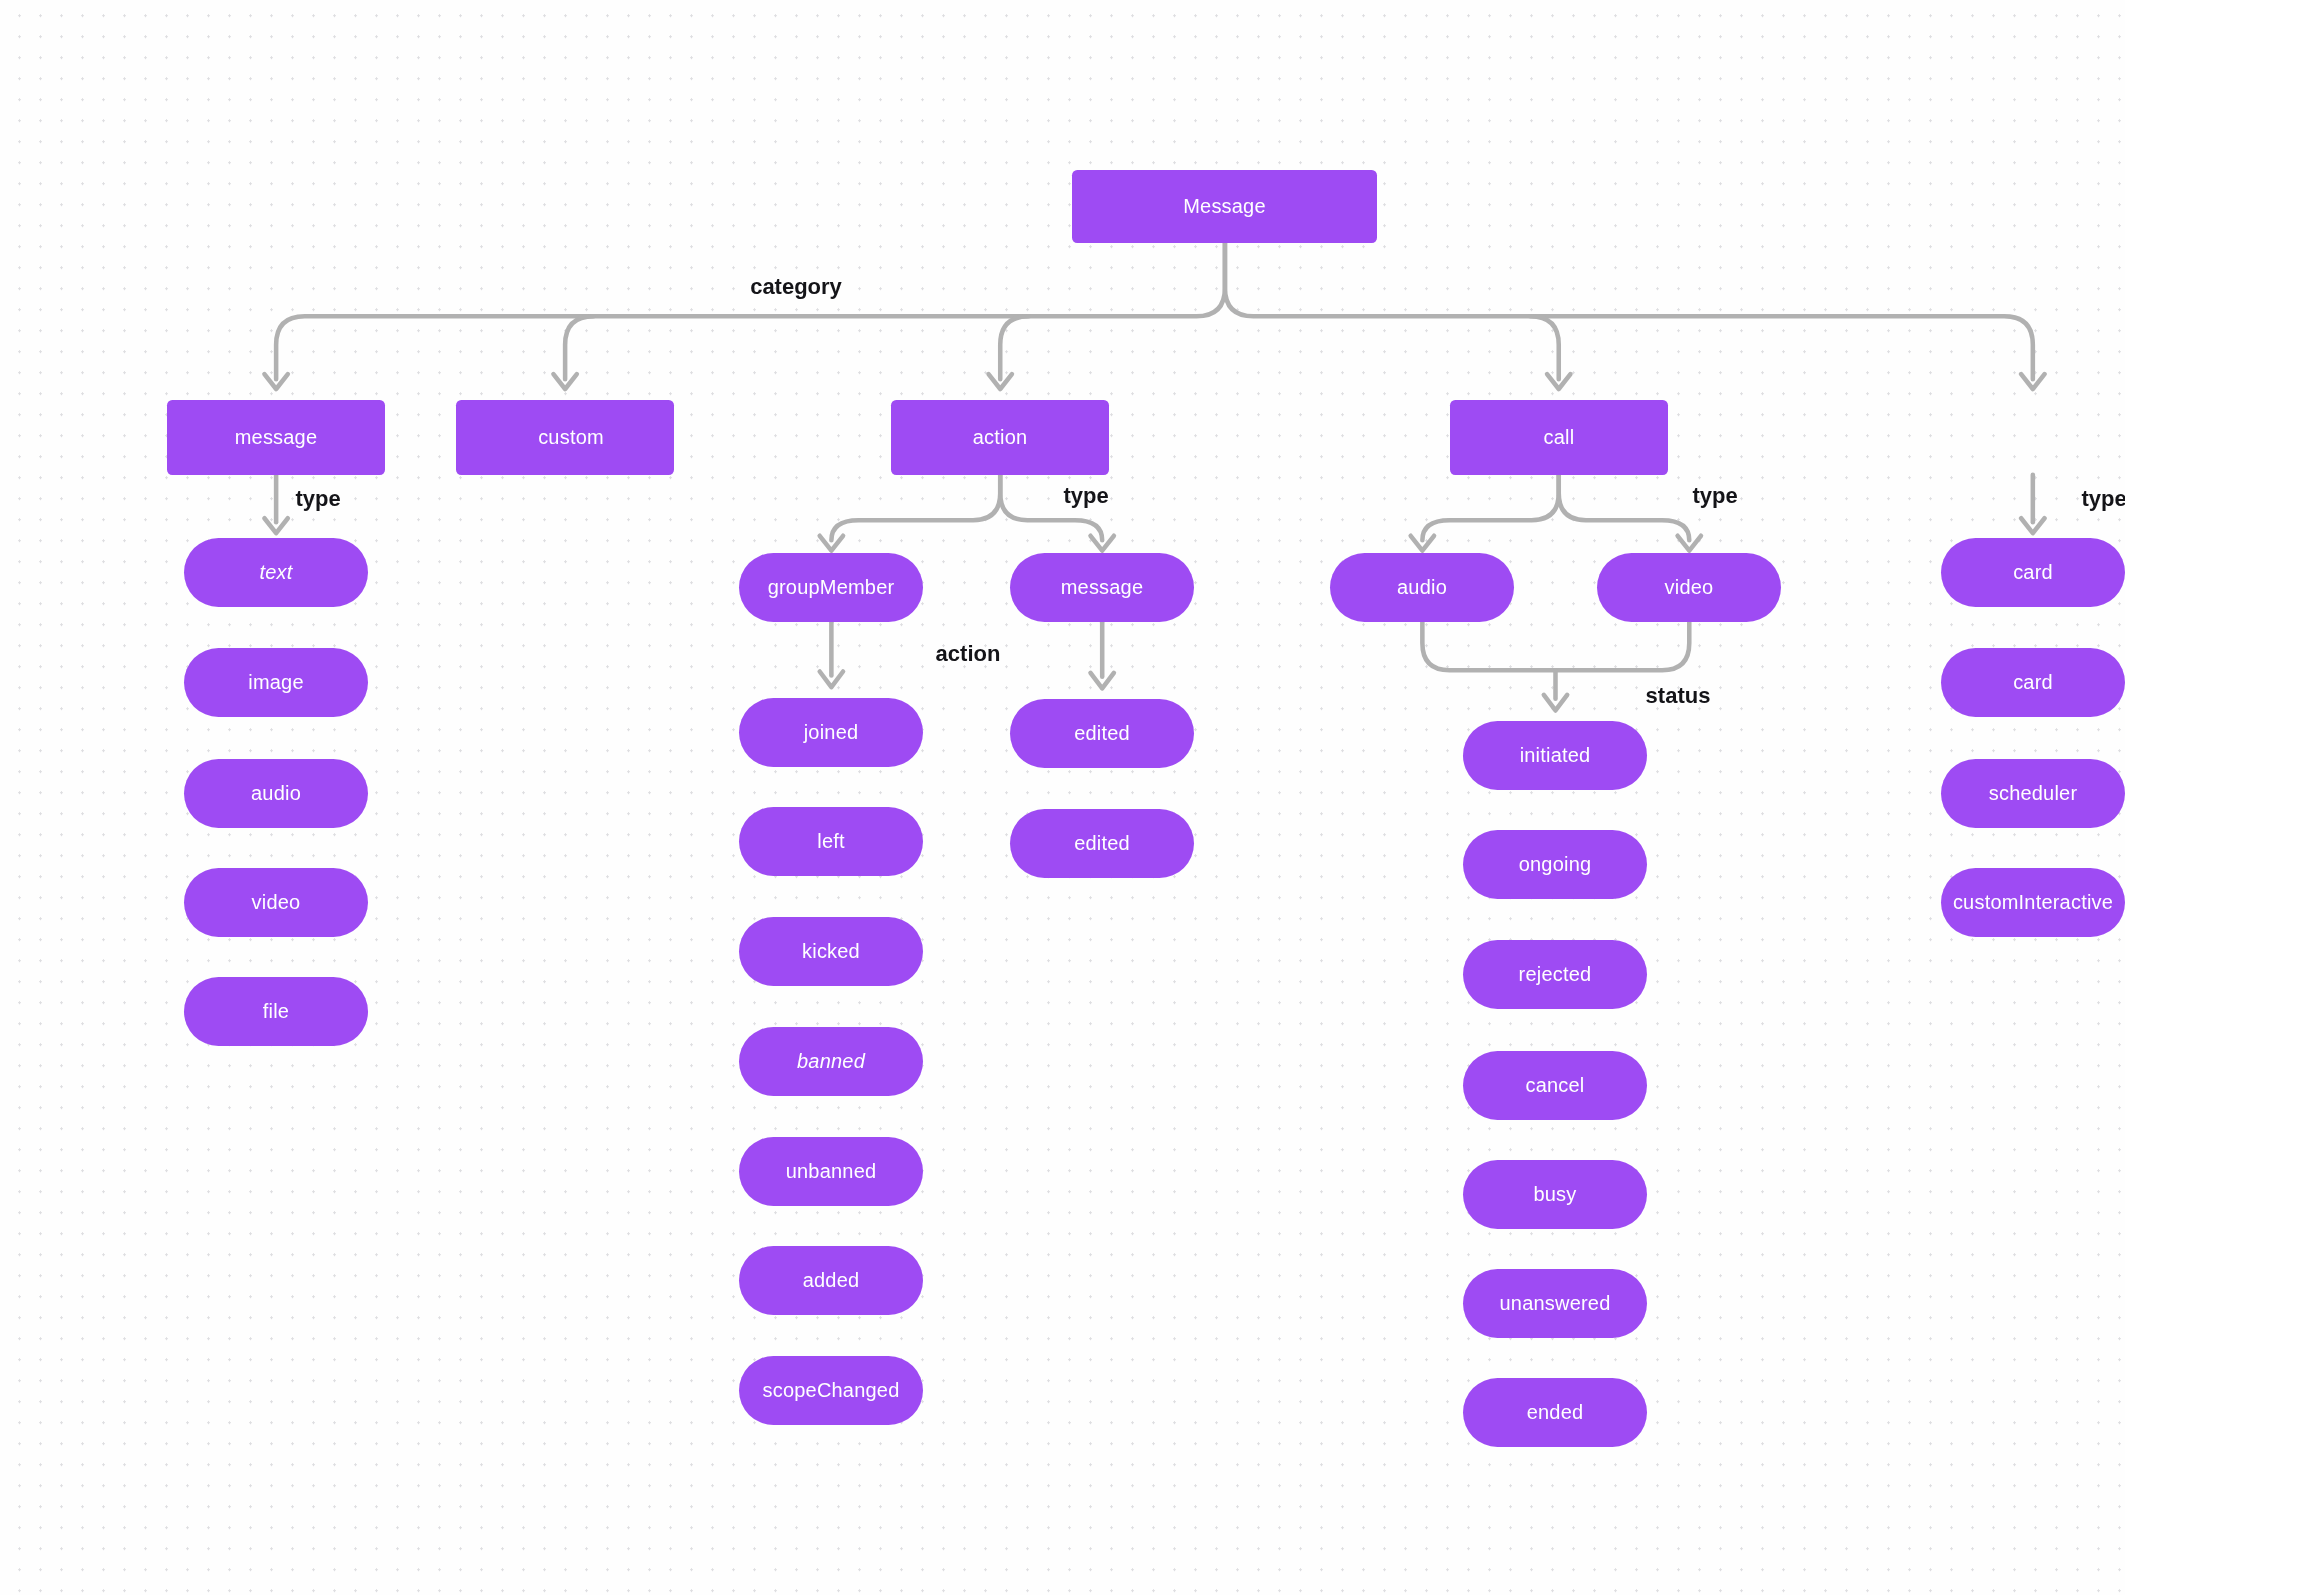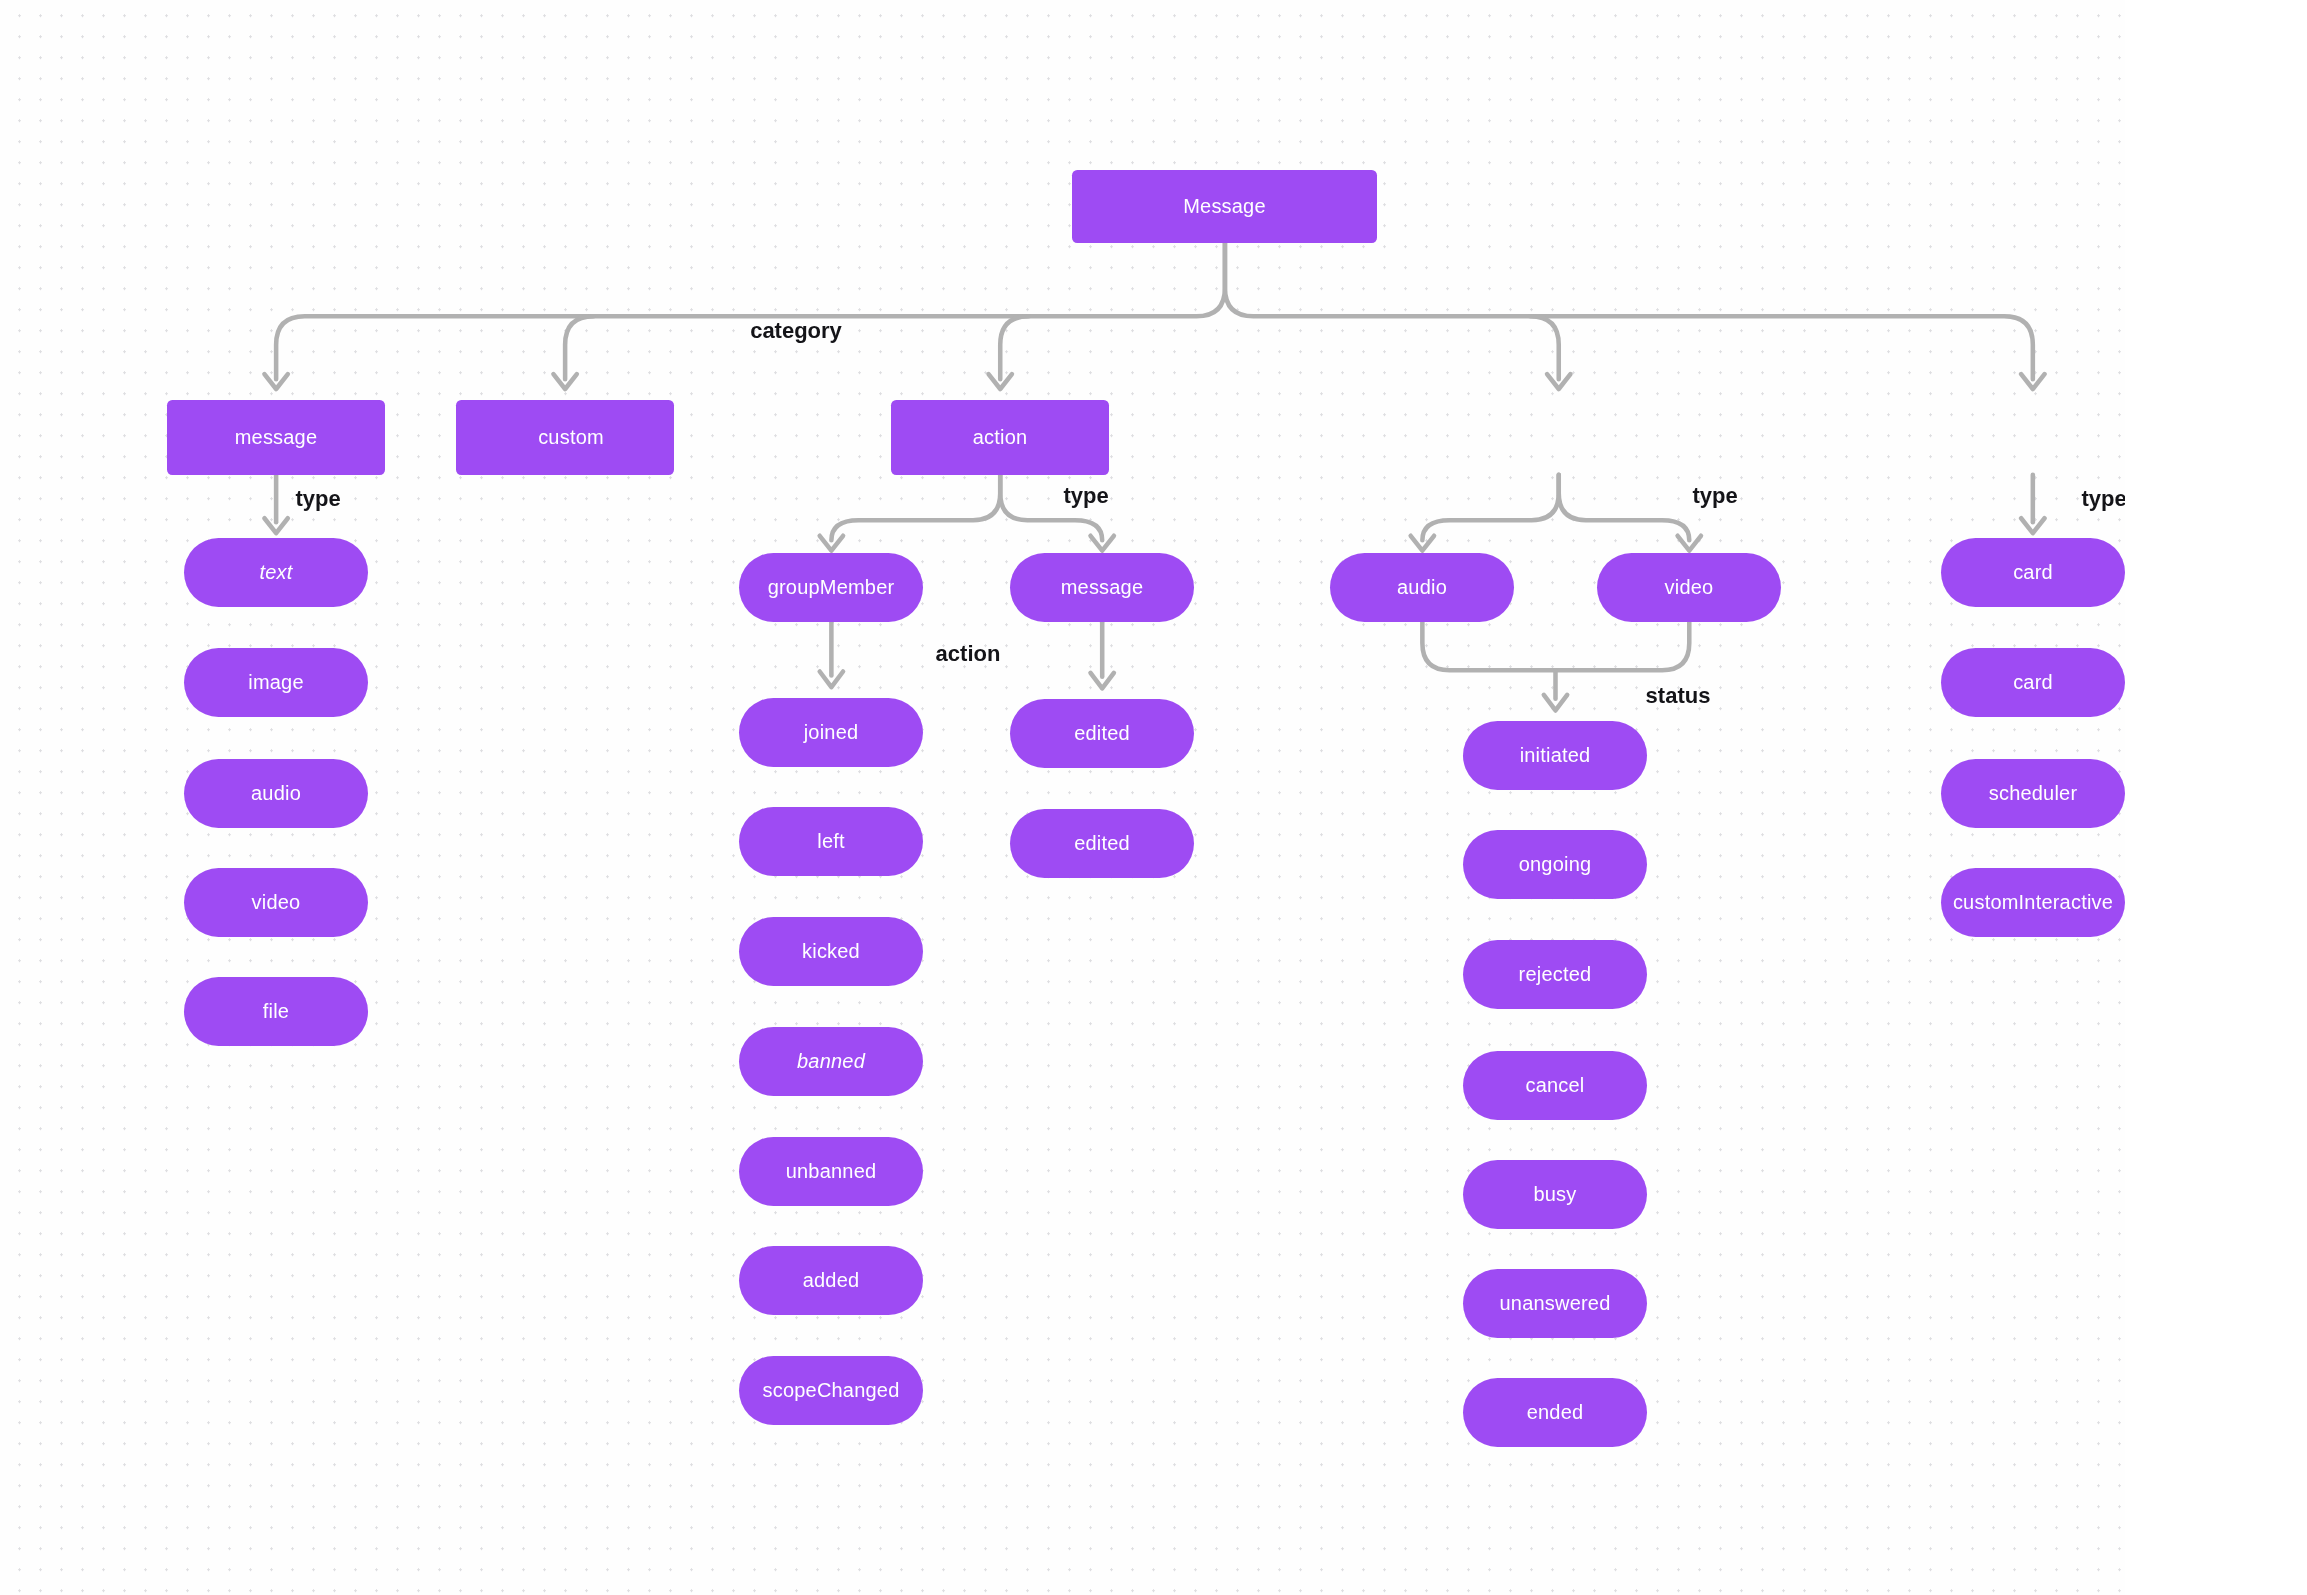--- a/index.html
+++ b/index.html
@@ -130,20 +130,21 @@
       <path d="M 2395 1032 L 2395 1076"></path>
       <polyline points="2377,1070 2395,1094 2413,1070"></polyline>
     </g>
   </svg>
 
   <div class="node root" style="left:1072px; top:170px;">Message</div>
 
   <div class="node rect" style="left:167px; top:400px;">message</div>
   <div class="node rect" style="left:456px; top:400px;padding-left:12px;">custom</div>
   <div class="node rect" style="left:891px; top:400px;">action</div>
+  <div class="node rect" style="left:1450px; top:400px;">call</div>
 
   <div class="node pill" style="left:184px; top:538px;font-style:italic;">text</div>
   <div class="node pill" style="left:184px; top:648px;">image</div>
   <div class="node pill" style="left:184px; top:759px;">audio</div>
   <div class="node pill" style="left:184px; top:868px;">video</div>
   <div class="node pill" style="left:184px; top:977px;">file</div>
 
   <div class="node pill" style="left:739px; top:553px;">groupMember</div>
   <div class="node pill" style="left:1010px; top:553px;">message</div>
 
@@ -167,21 +168,21 @@
   <div class="node pill" style="left:1463px; top:1051px;">cancel</div>
   <div class="node pill" style="left:1463px; top:1160px;">busy</div>
   <div class="node pill" style="left:1463px; top:1269px;">unanswered</div>
   <div class="node pill" style="left:1463px; top:1378px;">ended</div>
 
   <div class="node pill" style="left:1941px; top:538px;">card</div>
   <div class="node pill" style="left:1941px; top:648px;">card</div>
   <div class="node pill" style="left:1941px; top:759px;">scheduler</div>
   <div class="node pill" style="left:1941px; top:868px;">customInteractive</div>
 
-  <div class="edge-label" style="left:796px; top:287px;margin-top:44px;">category</div>
+  <div class="edge-label" style="left:796px; top:287px;">category</div>
   <div class="edge-label" style="left:318px; top:499px;">type</div>
   <div class="edge-label" style="left:1086px; top:496px;">type</div>
   <div class="edge-label" style="left:1715px; top:496px;">type</div>
   <div class="edge-label" style="left:2104px; top:499px;">type</div>
   <div class="edge-label" style="left:968px; top:654px;">action</div>
   <div class="edge-label" style="left:1678px; top:696px;">status</div>
 
 </div>
 
 

